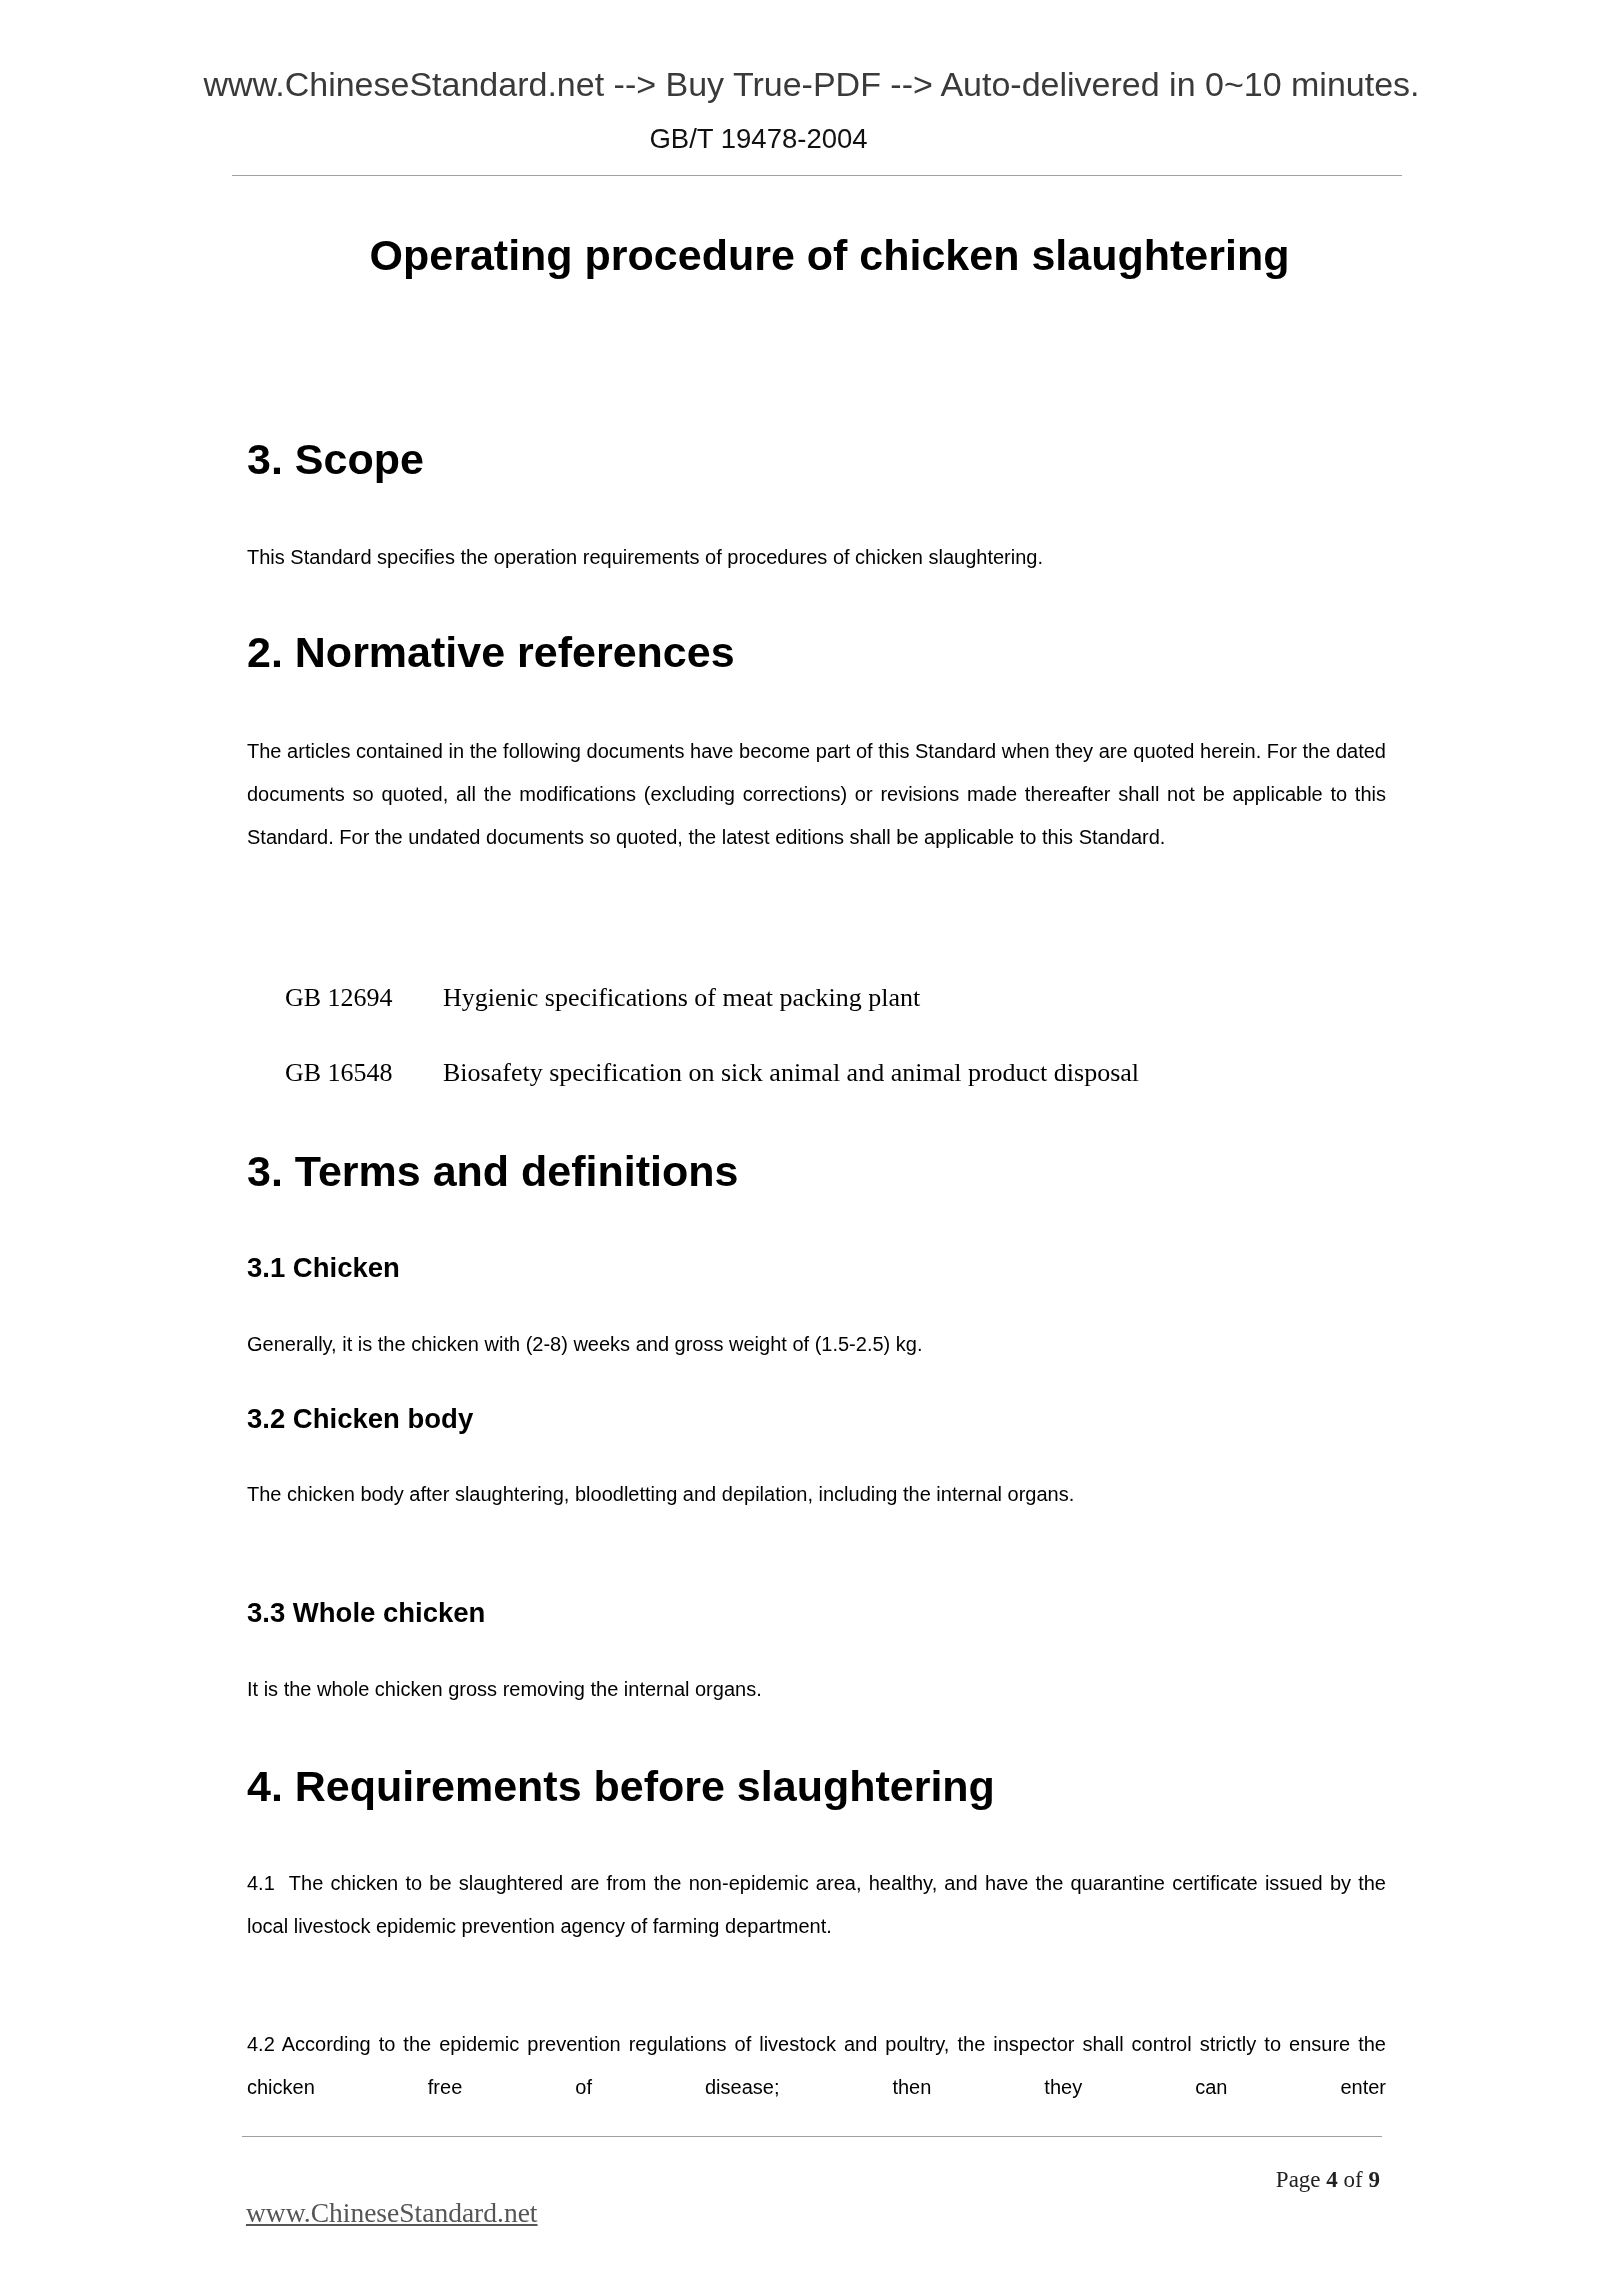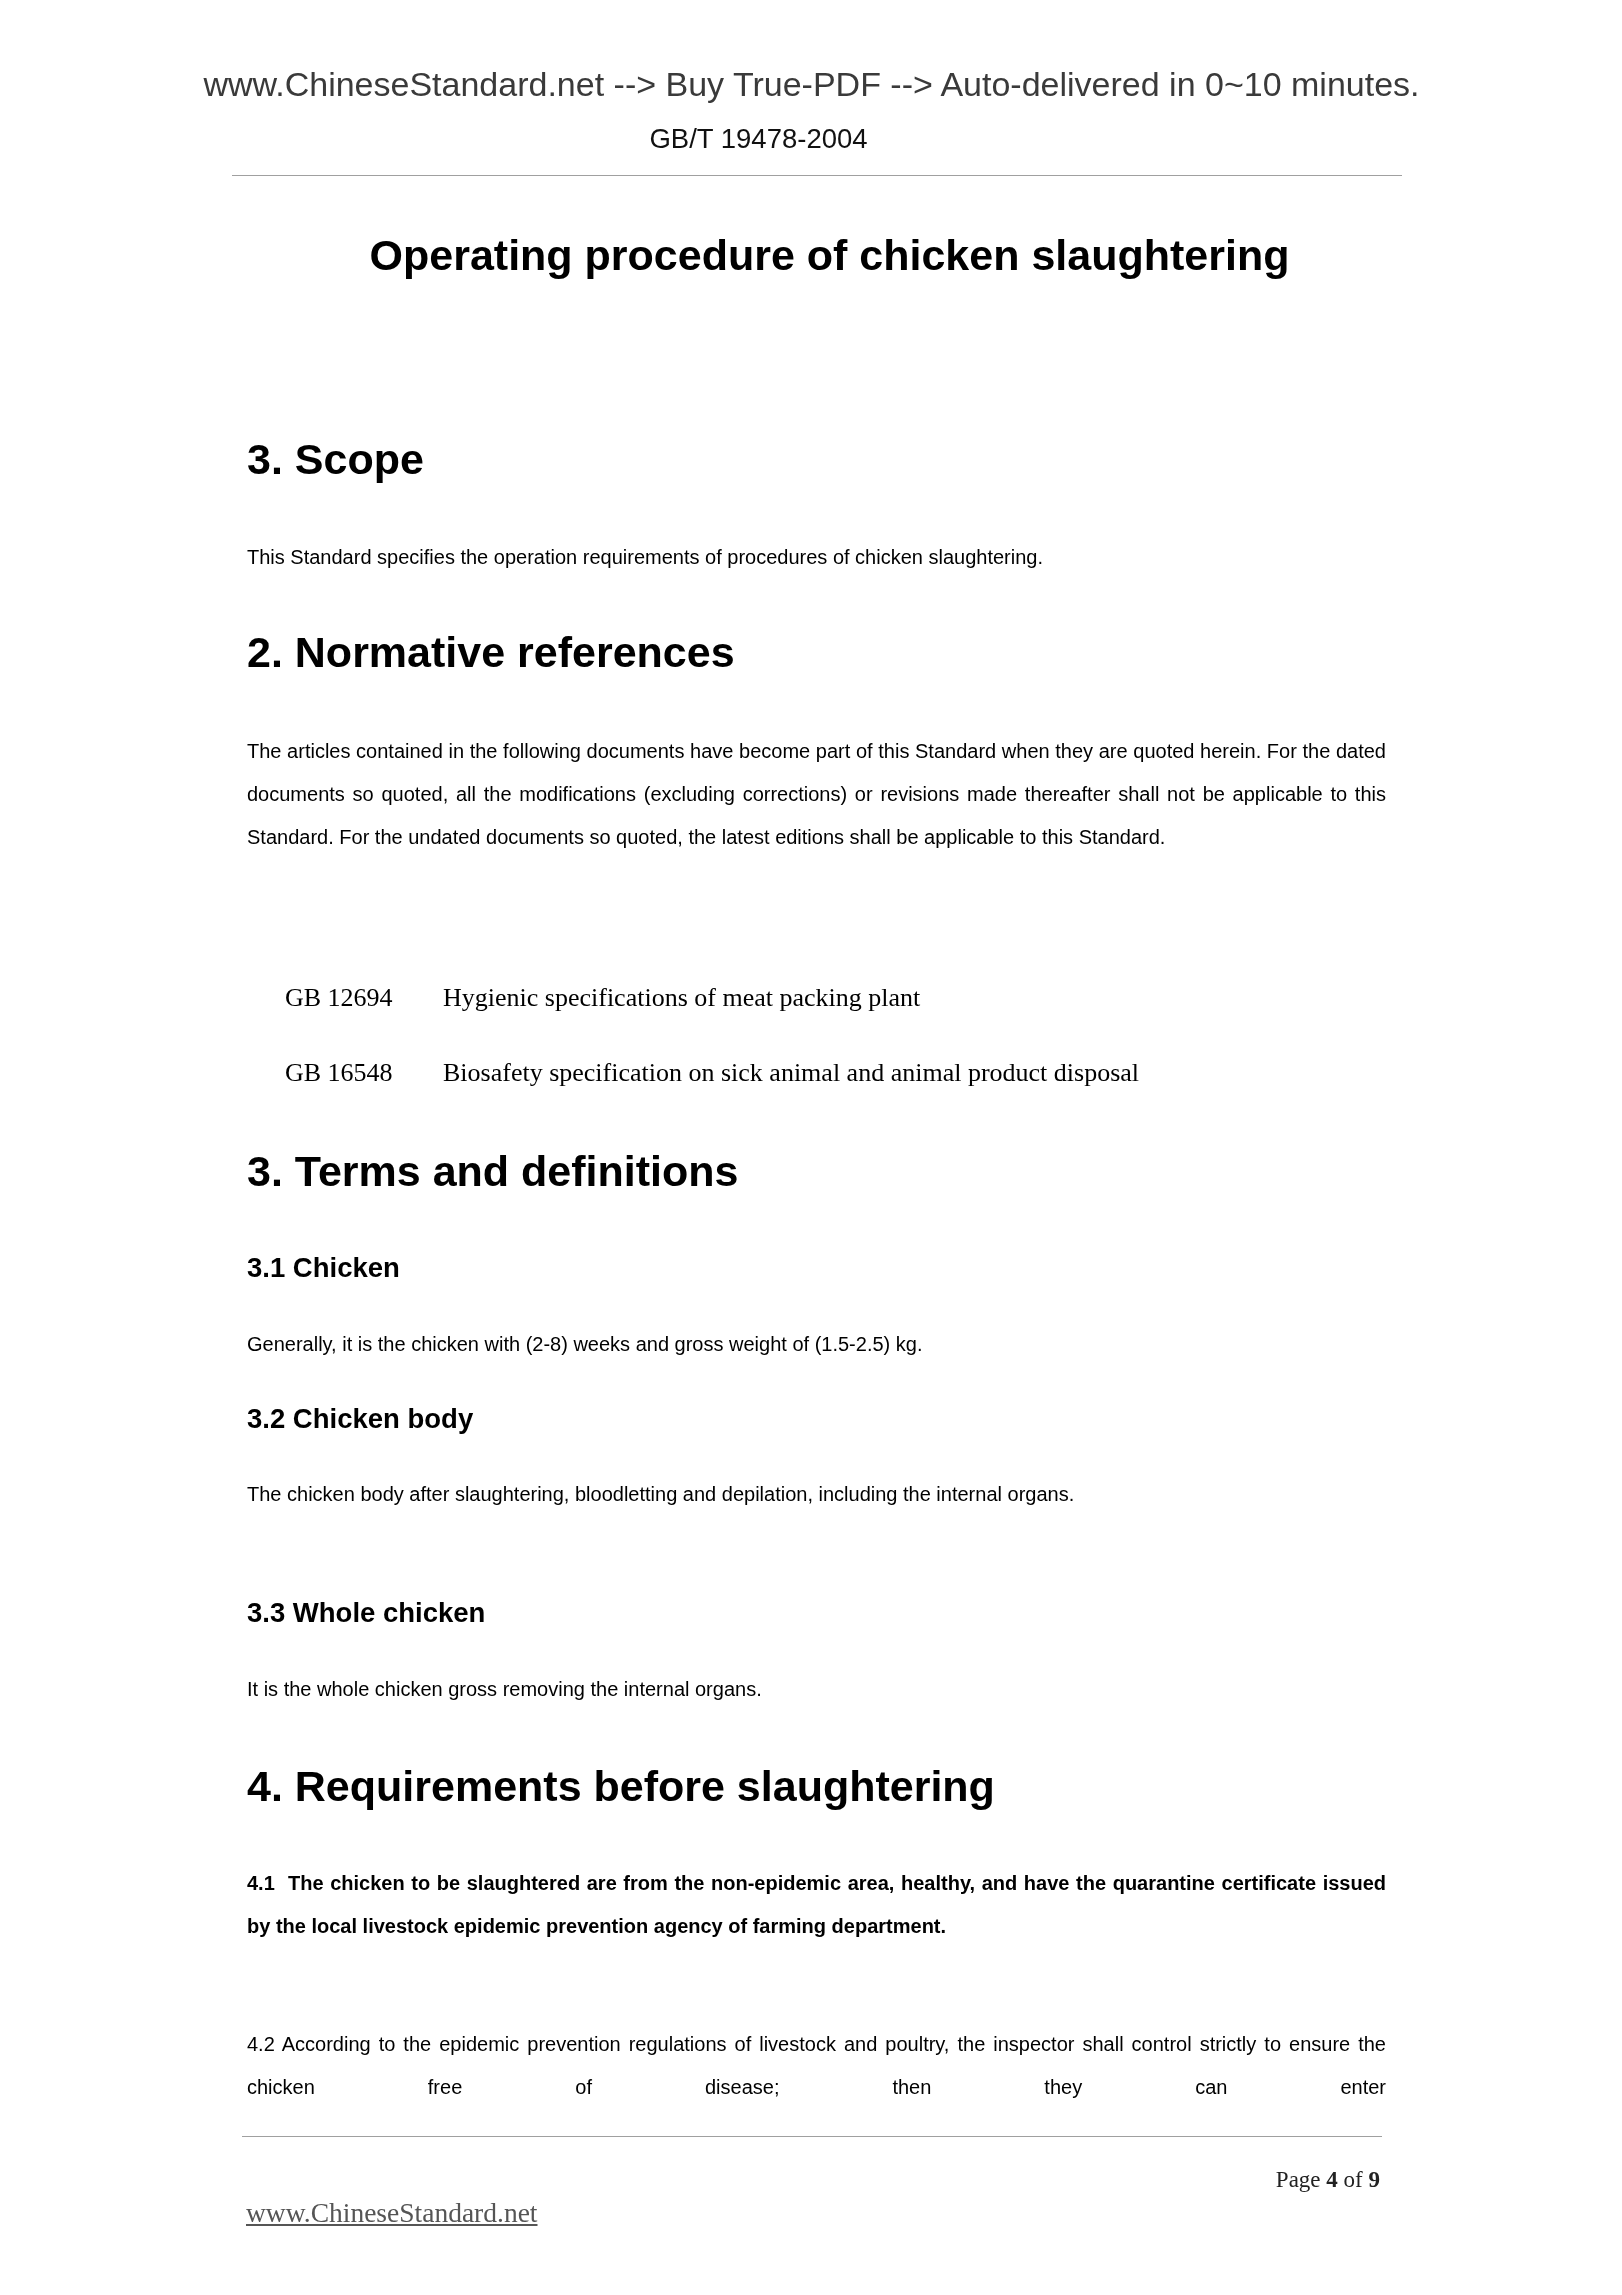--- a/index.html
+++ b/index.html
@@ -55,21 +55,21 @@
   <div class="h2" style="top:1251px">3.1 Chicken</div>
   <div class="p" style="top:1323px">Generally, it is the chicken with (2-8) weeks and gross weight of (1.5-2.5) kg.</div>
 
   <div class="h2" style="top:1402px">3.2 Chicken body</div>
   <div class="p" style="top:1473px">The chicken body after slaughtering, bloodletting and depilation, including the internal organs.</div>
 
   <div class="h2" style="top:1596px">3.3 Whole chicken</div>
   <div class="p" style="top:1668px">It is the whole chicken gross removing the internal organs.</div>
 
   <div class="h1" style="top:1761px">4. Requirements before slaughtering</div>
-  <div class="p" style="top:1862px; white-space: pre-wrap; font-weight: bold;">4.1  The chicken to be slaughtered are from the non-epidemic area, healthy, and have the quarantine certificate issued by the local livestock epidemic prevention agency of farming department.</div>
+  <div class="p" style="top:1862px; white-space: pre-wrap;">4.1  The chicken to be slaughtered are from the non-epidemic area, healthy, and have the quarantine certificate issued by the local livestock epidemic prevention agency of farming department.</div>
   <div class="p" style="top:2023px; text-align-last: justify;">4.2 According to the epidemic prevention regulations of livestock and poultry, the inspector shall control strictly to ensure the chicken free of disease; then they can enter</div>
 </div>
 
 <div class="abs foot-rule"></div>
 <a class="abs foot-link">www.ChineseStandard.net</a>
 <div class="abs foot-page">
   <span>Page</span>
   <b>4</b>
   <span>of</span>
   <b>9</b>

